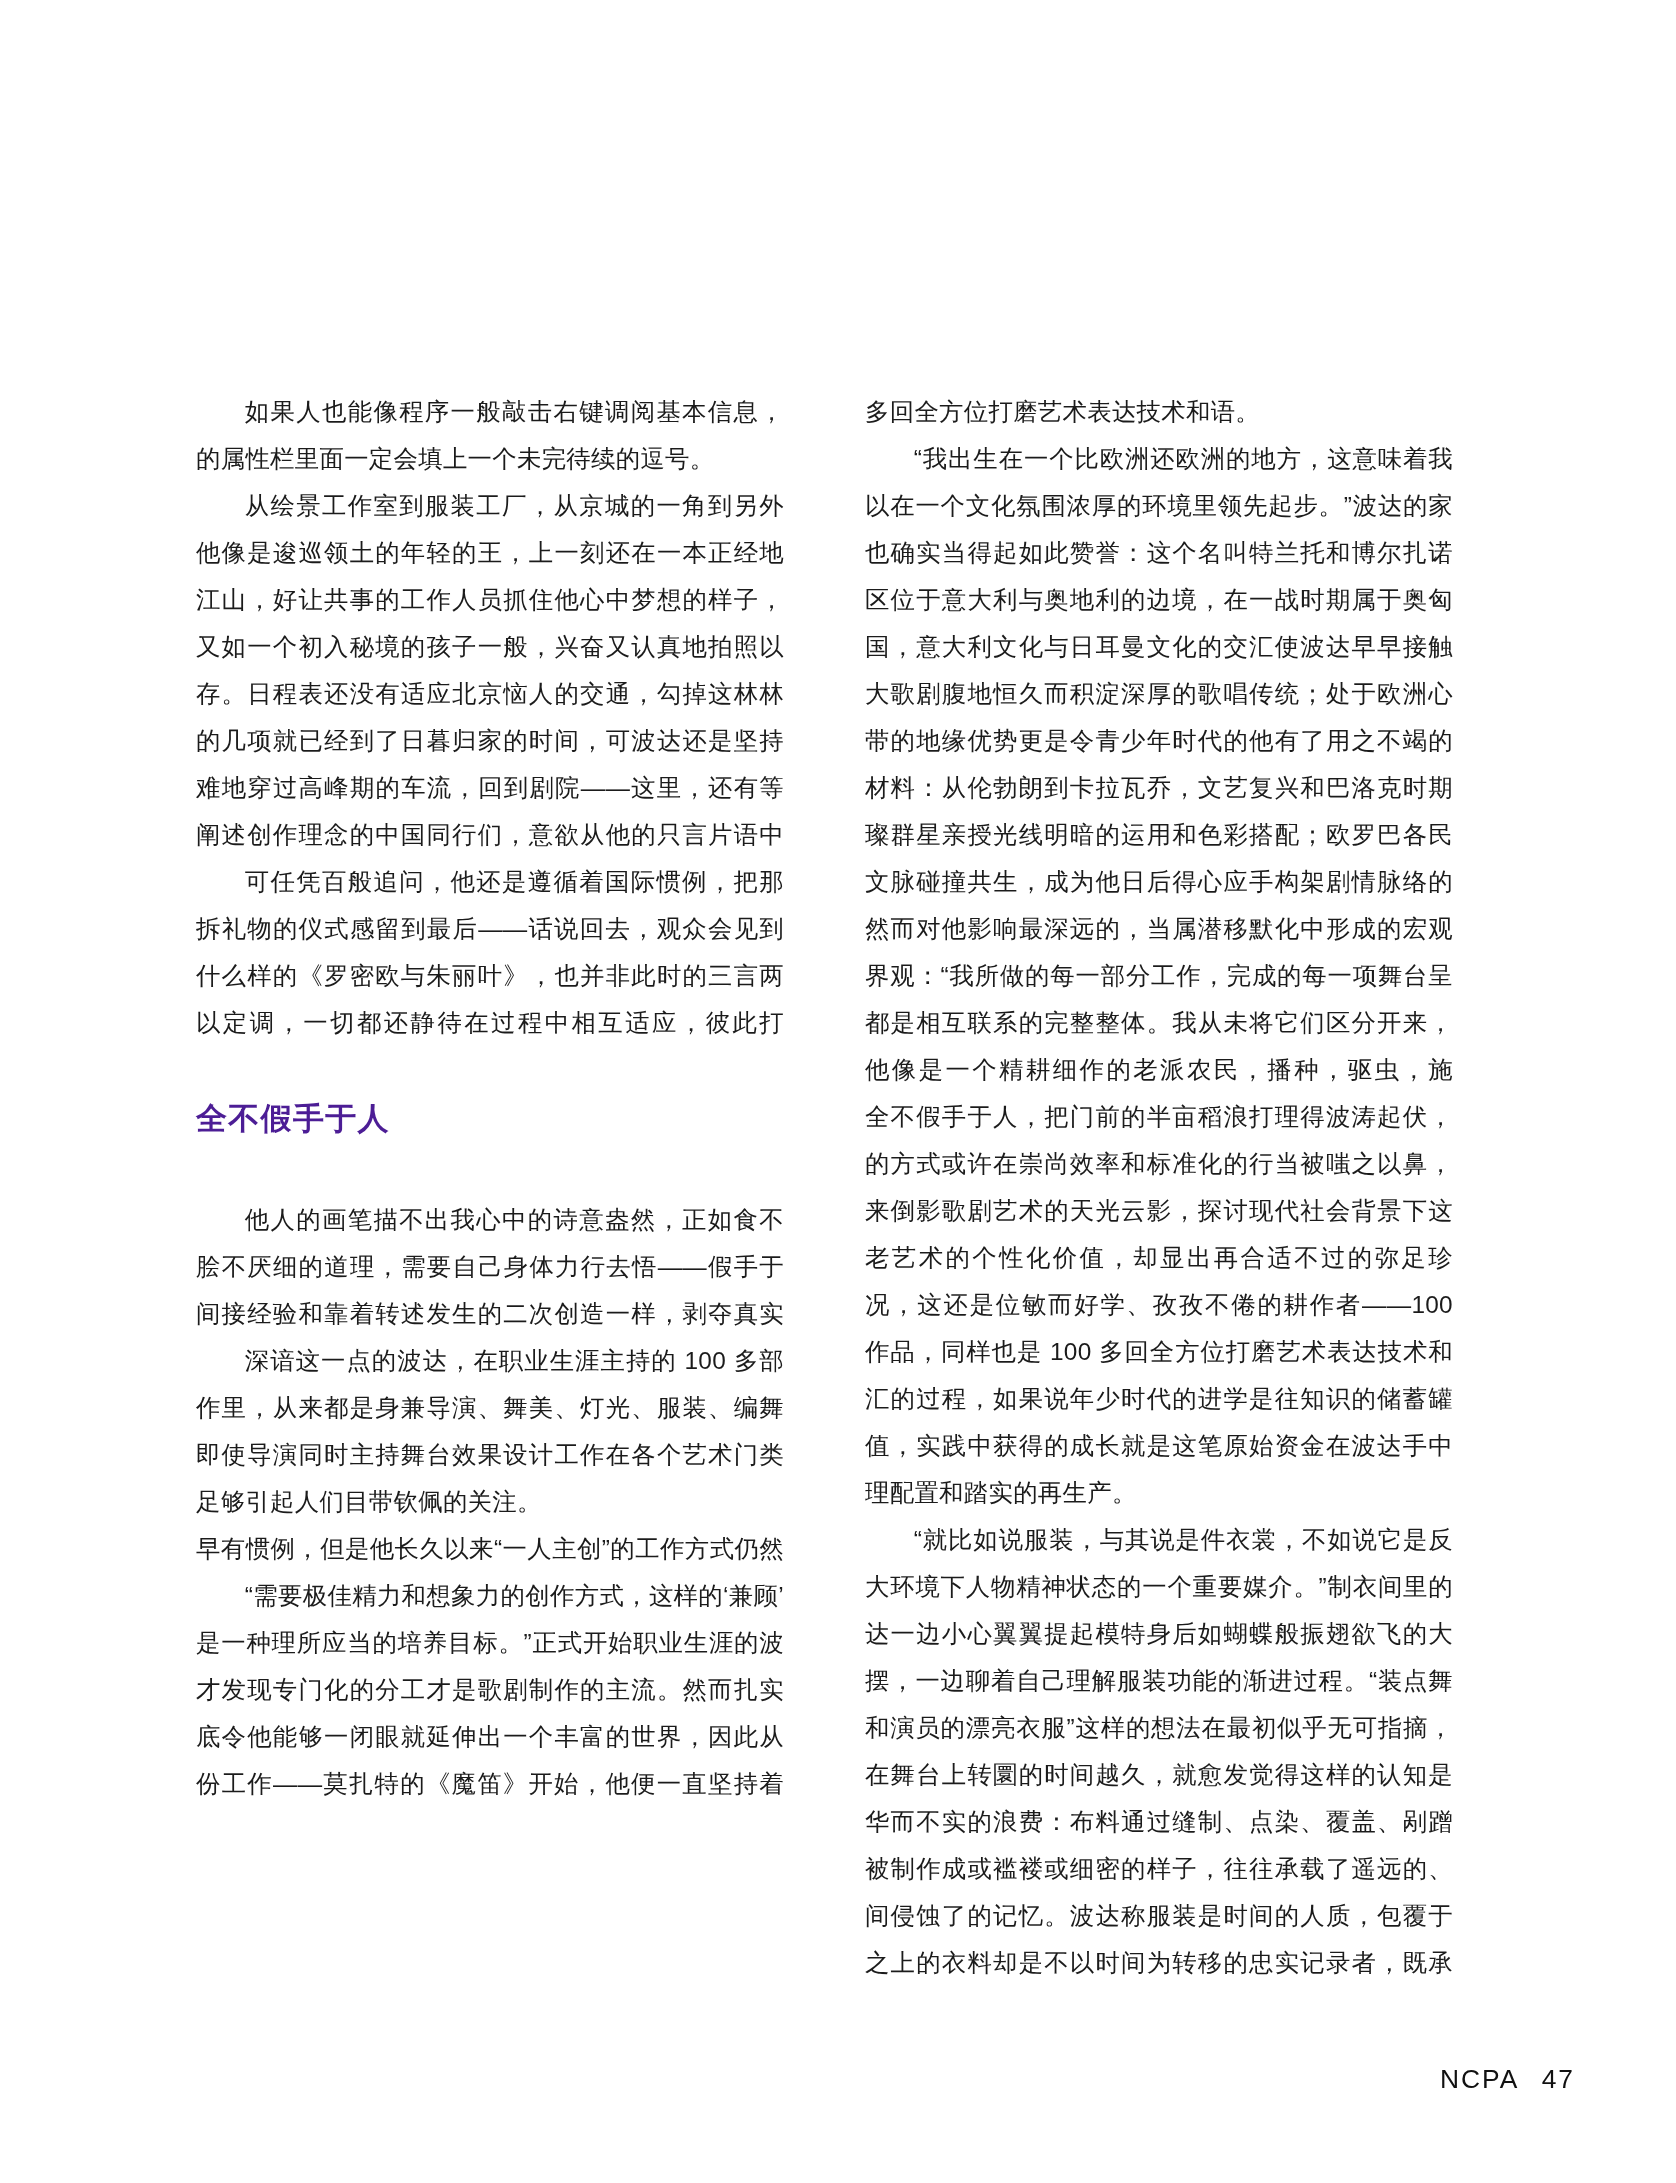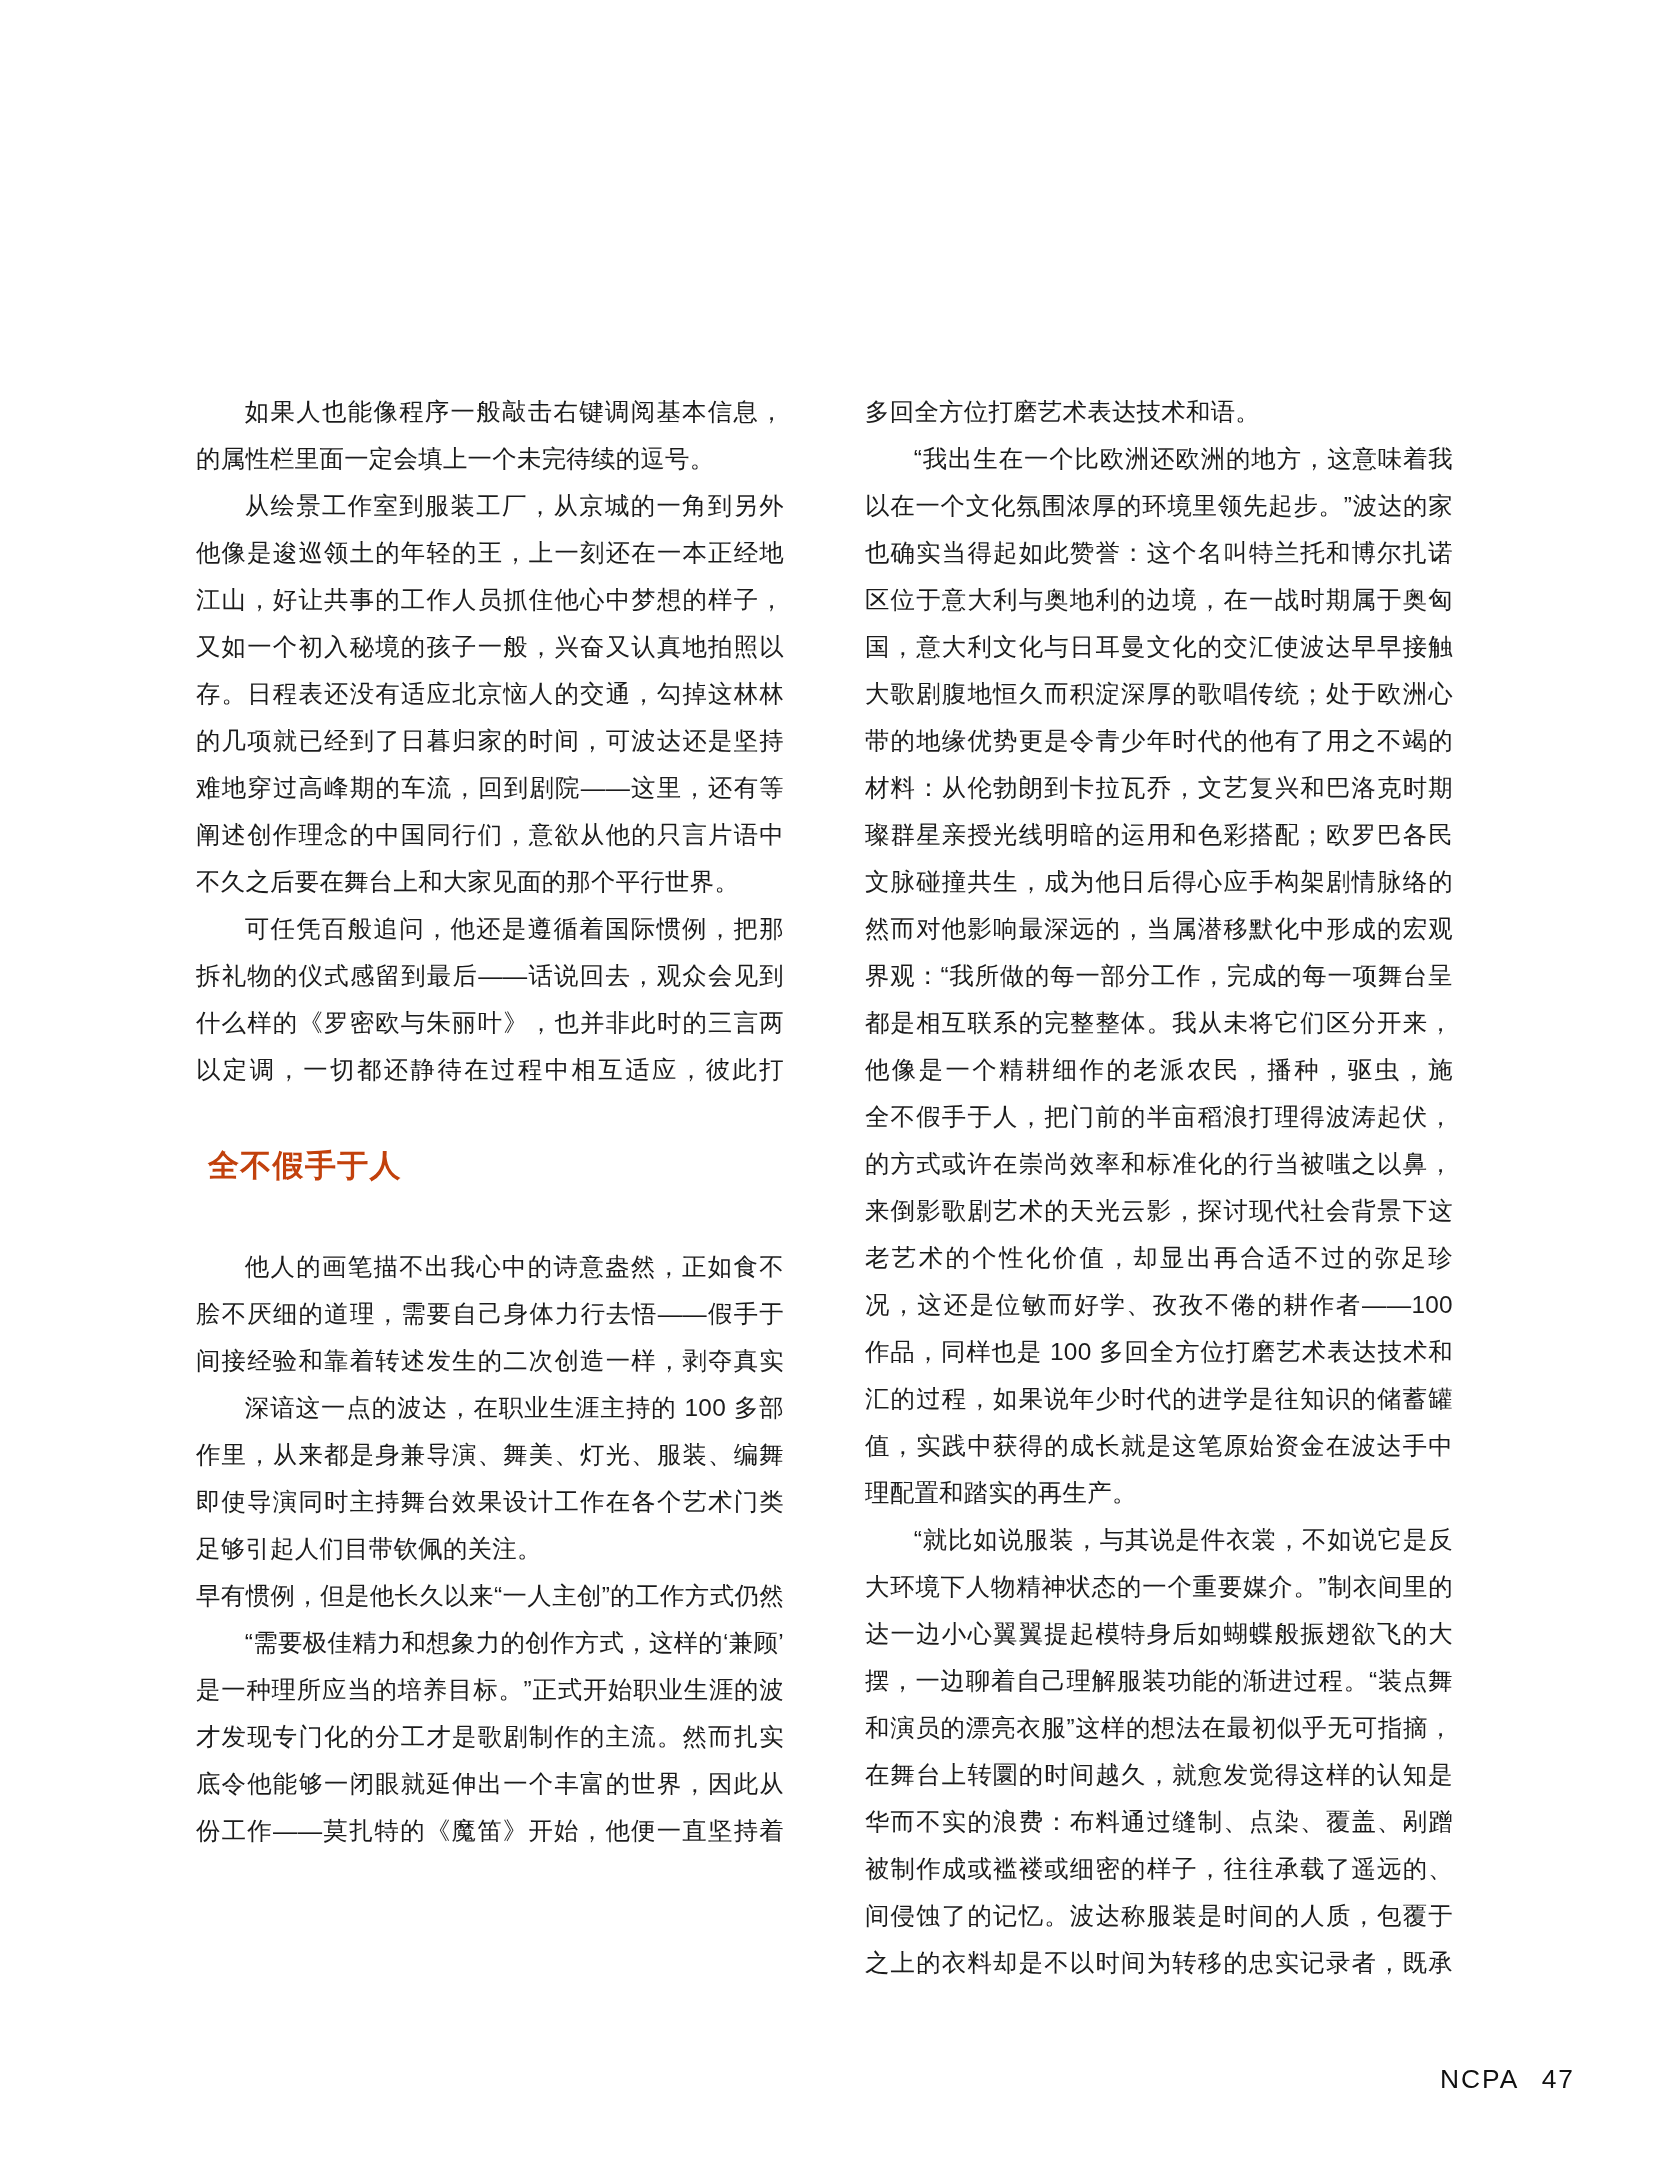--- a/index.html
+++ b/index.html
@@ -25,25 +25,25 @@
     font-size:24.4px;
     font-weight:300;
     letter-spacing:0.3px;
     text-align:justify;
     text-align-last:left;
     overflow:hidden;
   }
   .line.fill{text-align-last:justify;}
   .line.indent{text-indent:2em;}
   .heading{
-    margin:56px 0 61px 12px;
+    margin:56px 0 61px 0;
     font-size:31px;
     line-height:33px;
     font-weight:900;
-    color:#c2410c;
+    color:#4c1d95;
     letter-spacing:1.3px;
   }
   .footer{
     position:absolute;
     top:2065px;
     right:101px;
     font-size:26.4px;
     line-height:29px;
     color:#111111;
     letter-spacing:2px;
@@ -63,21 +63,20 @@
         </div>
         <div class="para">
           <div class="line indent fill">从绘景工作室到服装工厂，从京城的一角到另外一隅，</div>
           <div class="line fill">他像是逡巡领土的年轻的王，上一刻还在一本正经地指点</div>
           <div class="line fill">江山，好让共事的工作人员抓住他心中梦想的样子，转头</div>
           <div class="line fill">又如一个初入秘境的孩子一般，兴奋又认真地拍照以作留</div>
           <div class="line fill">存。日程表还没有适应北京恼人的交通，勾掉这林林总总</div>
           <div class="line fill">的几项就已经到了日暮归家的时间，可波达还是坚持要艰</div>
           <div class="line fill">难地穿过高峰期的车流，回到剧院——这里，还有等待他</div>
           <div class="line fill">阐述创作理念的中国同行们，意欲从他的只言片语中窥见</div>
-          <div class="line">不久之后要在舞台上和大家见面的那个平行世界。</div>
         </div>
         <div class="para">
           <div class="line indent fill">可任凭百般追问，他还是遵循着国际惯例，把那一份</div>
           <div class="line fill">拆礼物的仪式感留到最后——话说回去，观众会见到一个</div>
           <div class="line fill">什么样的《罗密欧与朱丽叶》，也并非此时的三言两语可</div>
           <div class="line fill">以定调，一切都还静待在过程中相互适应，彼此打磨，化</div>
         </div>
         <div class="heading">全不假手于人</div>
         <div class="para">
           <div class="line indent fill">他人的画笔描不出我心中的诗意盎然，正如食不厌精、</div>

